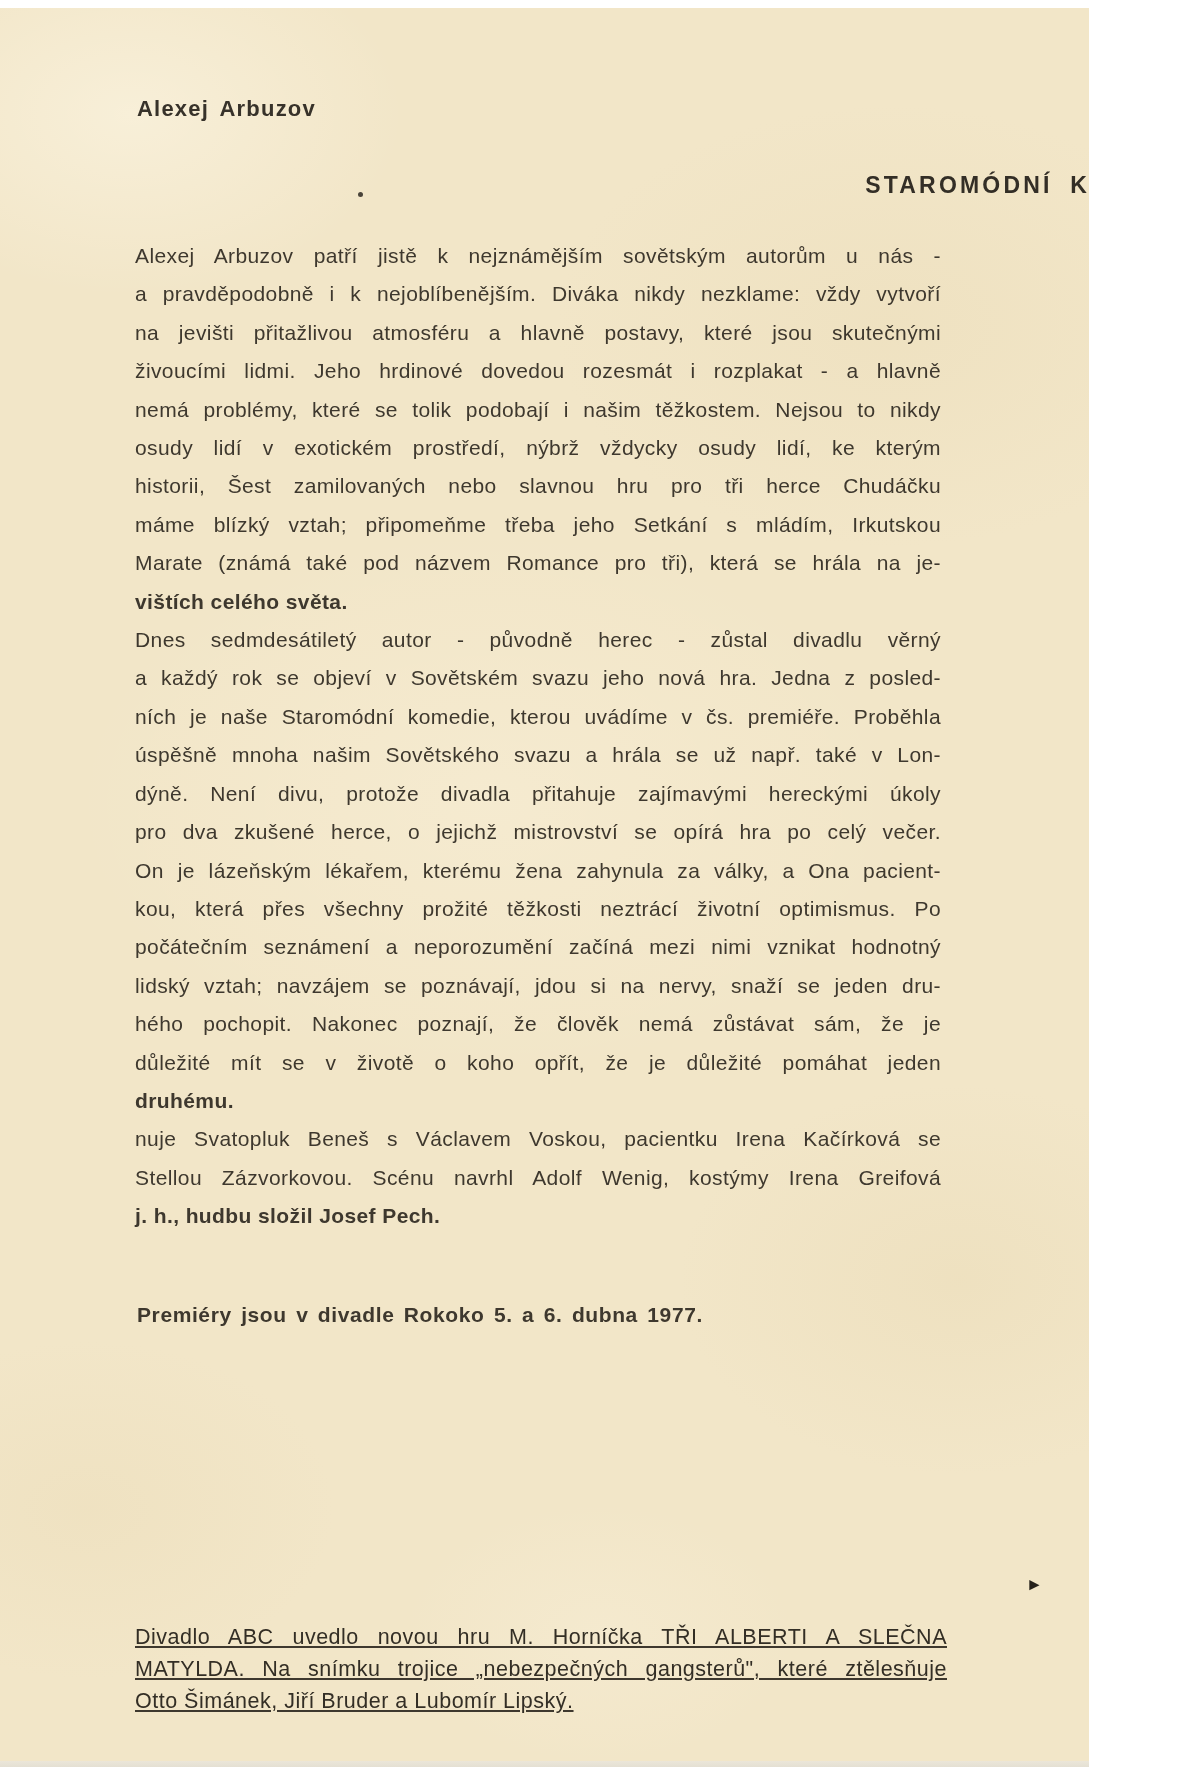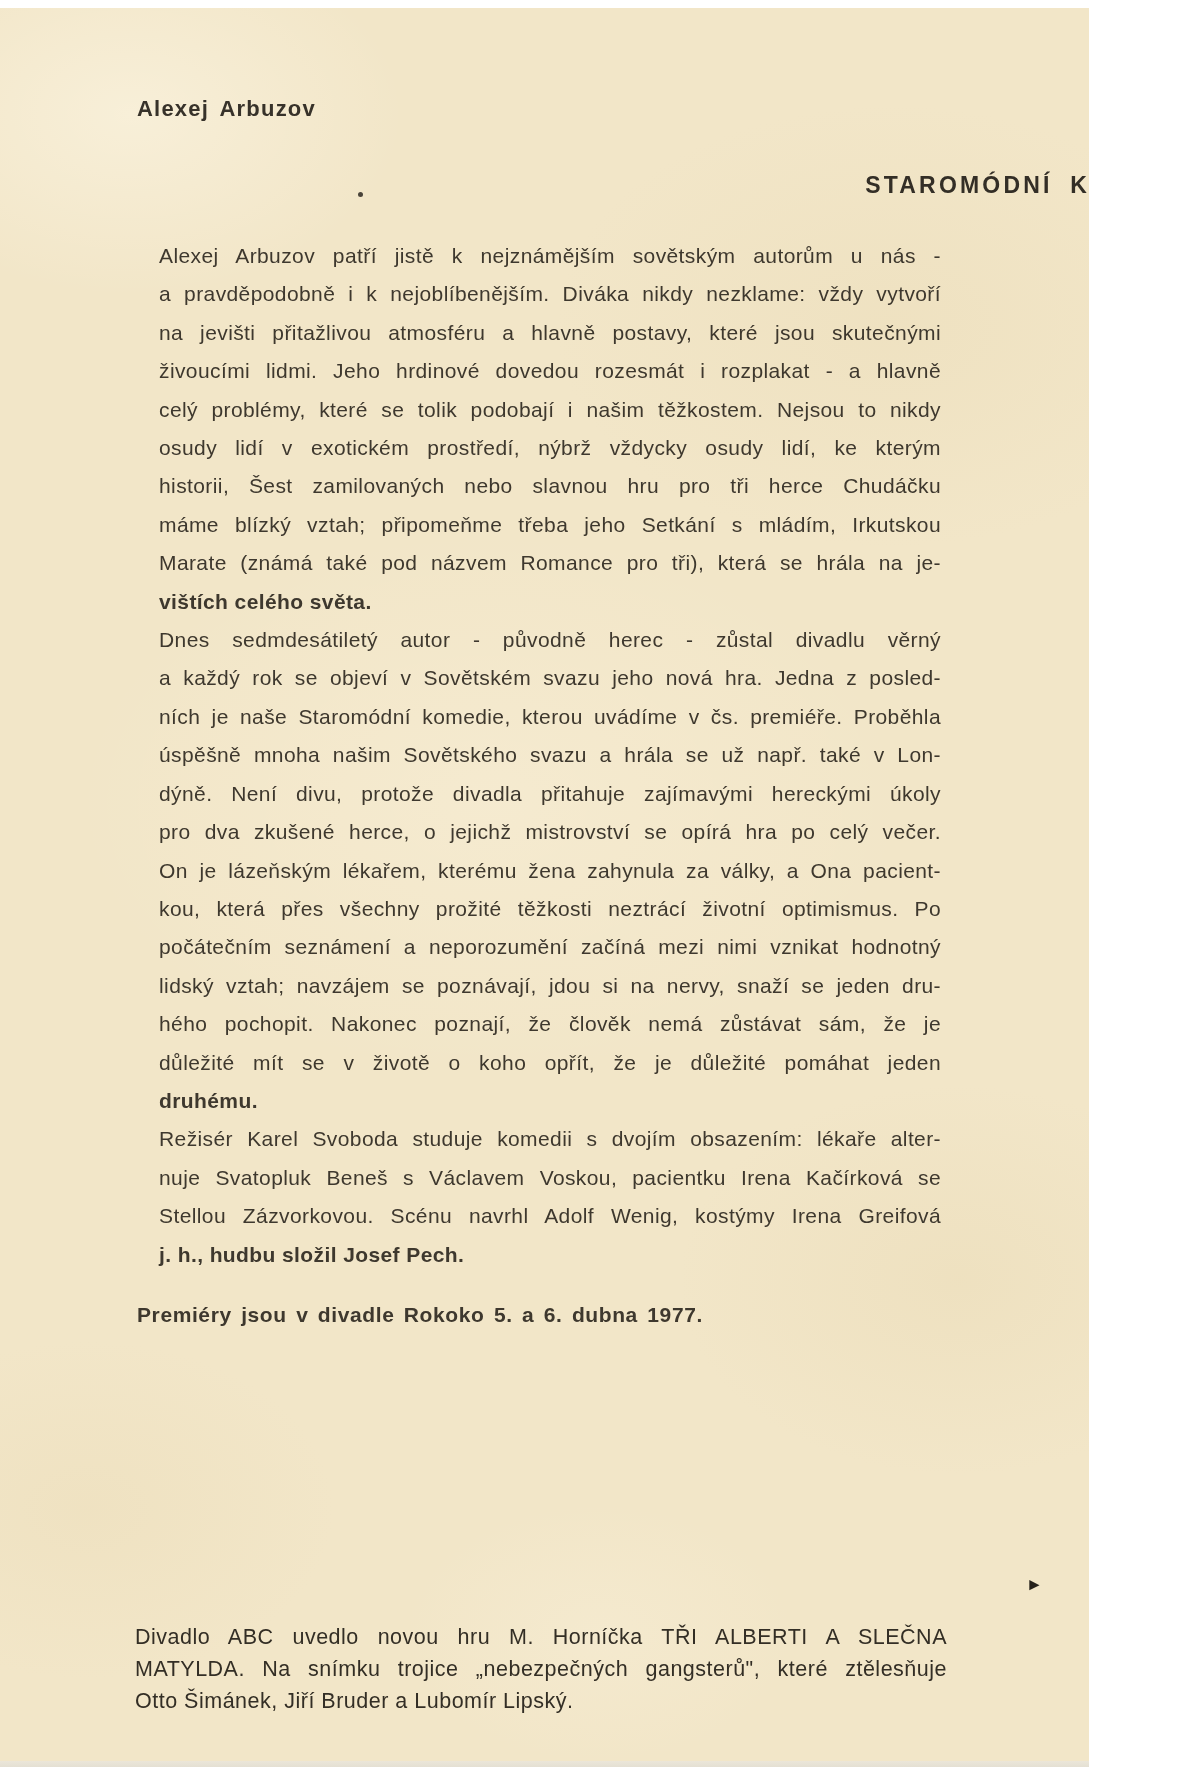--- a/index.html
+++ b/index.html
@@ -18,27 +18,27 @@
     padding-left:13px;
   }
   .author{position:absolute;left:137px;top:88px;font-size:22px;font-weight:bold;
     letter-spacing:1.2px;word-spacing:4px;color:#37322a;}
   .title-row{position:absolute;left:0;top:164px;width:1200px;text-align:right;}
   .title{font-size:23px;font-weight:bold;letter-spacing:3.2px;word-spacing:8px;color:#332e26;}
   .stray-dot{position:absolute;left:358px;top:184px;width:5px;height:5px;border-radius:50%;
     background:#4a443a;}
   .body-block{position:absolute;left:135px;top:229px;width:806px;}
   .bl{font-size:21px;line-height:38.4px;letter-spacing:0.4px;white-space:nowrap;
-      text-align:justify;text-align-last:justify;color:#3e382e;margin-left:24px;}
+      text-align:justify;text-align-last:justify;color:#3e382e;}
   .bl.last{text-align:right;text-align-last:left;font-weight:bold;}
   .premiere{position:absolute;left:137px;top:1288px;font-size:21px;line-height:38px;
       letter-spacing:0.6px;word-spacing:3px;color:#3e382e;font-weight:bold;}
   .pointer-arrow{position:absolute;left:1026px;top:1568px;font-size:17px;color:#26221b;
       line-height:17px;}
-  .caption-block{position:absolute;left:135px;top:1614px;width:812px;}
+  .caption-block{position:absolute;left:135px;top:1614px;width:812px;text-decoration:underline;}
   .cl{font-size:21.5px;line-height:31.8px;letter-spacing:0.5px;white-space:nowrap;
       text-align:justify;text-align-last:justify;color:#332e25;}
   .cl.last{text-align:center;text-align-last:left;}
   .scan-edge{position:absolute;left:0;top:1753px;width:1200px;height:14px;
       background:linear-gradient(#ebe6d9,#dcd8cb);}
 </style>
 </head>
 <body>
 
 <div class="page">
@@ -49,40 +49,39 @@
 
   <div class="title-row">
     <span class="title">STAROMÓDNÍ KOMEDIE</span>
   </div>
 
   <div class="body-block">
     <div class="bl">Alexej Arbuzov patří jistě k nejznámějším sovětským autorům u nás -</div>
     <div class="bl">a pravděpodobně i k nejoblíbenějším. Diváka nikdy nezklame: vždy vytvoří</div>
     <div class="bl">na jevišti přitažlivou atmosféru a hlavně postavy, které jsou skutečnými</div>
     <div class="bl">živoucími lidmi. Jeho hrdinové dovedou rozesmát i rozplakat - a hlavně</div>
-    <div class="bl">celý problémy, které se tolik podobají i našim těžkostem. Nejsou to nikdy</div>
+    <div class="bl">nemá problémy, které se tolik podobají i našim těžkostem. Nejsou to nikdy</div>
     <div class="bl">osudy lidí v exotickém prostředí, nýbrž vždycky osudy lidí, ke kterým</div>
     <div class="bl">historii, Šest zamilovaných nebo slavnou hru pro tři herce Chudáčku</div>
     <div class="bl">máme blízký vztah; připomeňme třeba jeho Setkání s mládím, Irkutskou</div>
     <div class="bl">Marate (známá také pod názvem Romance pro tři), která se hrála na je-</div>
     <div class="bl last">vištích celého světa.</div>
     <div class="bl">Dnes sedmdesátiletý autor - původně herec - zůstal divadlu věrný</div>
     <div class="bl">a každý rok se objeví v Sovětském svazu jeho nová hra. Jedna z posled-</div>
     <div class="bl">ních je naše Staromódní komedie, kterou uvádíme v čs. premiéře. Proběhla</div>
     <div class="bl">úspěšně mnoha našim Sovětského svazu a hrála se už např. také v Lon-</div>
     <div class="bl">dýně. Není divu, protože divadla přitahuje zajímavými hereckými úkoly</div>
     <div class="bl">pro dva zkušené herce, o jejichž mistrovství se opírá hra po celý večer.</div>
     <div class="bl">On je lázeňským lékařem, kterému žena zahynula za války, a Ona pacient-</div>
     <div class="bl">kou, která přes všechny prožité těžkosti neztrácí životní optimismus. Po</div>
     <div class="bl">počátečním seznámení a neporozumění začíná mezi nimi vznikat hodnotný</div>
     <div class="bl">lidský vztah; navzájem se poznávají, jdou si na nervy, snaží se jeden dru-</div>
     <div class="bl">hého pochopit. Nakonec poznají, že člověk nemá zůstávat sám, že je</div>
     <div class="bl">důležité mít se v životě o koho opřít, že je důležité pomáhat jeden</div>
     <div class="bl last">druhému.</div>
-    <div class="bl">Režisér Karel Svoboda studuje komedii s dvojím obsazením: lékaře alter-</div>
     <div class="bl">nuje Svatopluk Beneš s Václavem Voskou, pacientku Irena Kačírková se</div>
     <div class="bl">Stellou Zázvorkovou. Scénu navrhl Adolf Wenig, kostýmy Irena Greifová</div>
     <div class="bl last">j. h., hudbu složil Josef Pech.</div>
   </div>
 
   <div class="premiere">Premiéry jsou v divadle Rokoko 5. a 6. dubna 1977.</div>
 
   <div class="pointer-arrow">►</div>
 
   <div class="caption-block">

